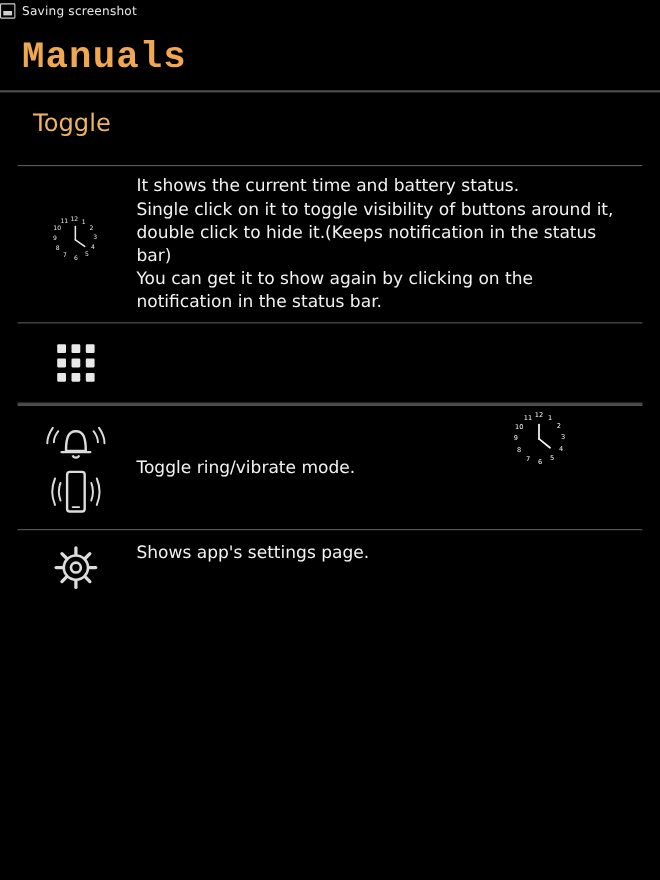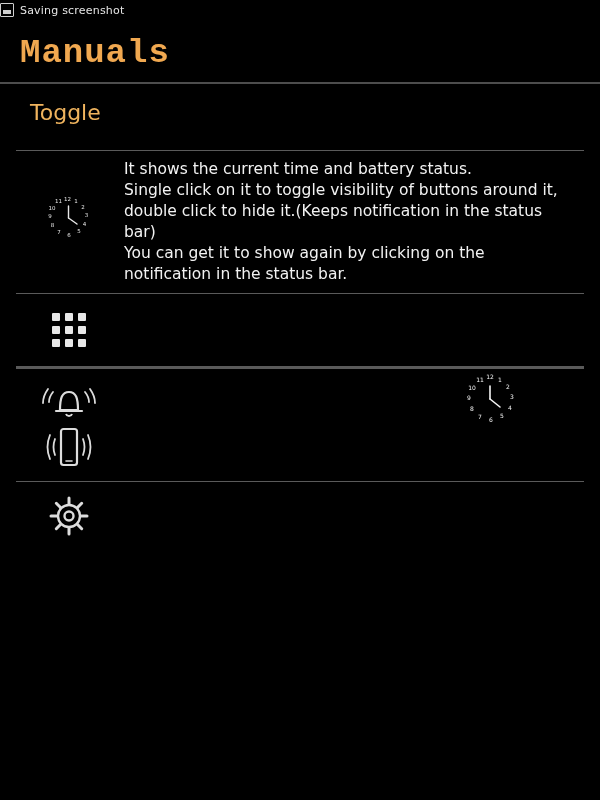--- a/index.html
+++ b/index.html
@@ -219,20 +219,21 @@
           <rect x="21" y="5" width="16" height="36" rx="2.5" fill="none" stroke="#dcdcdc" stroke-width="2.2"></rect>
           <line x1="26" y1="37" x2="32" y2="37" stroke="#dcdcdc" stroke-width="1.6" stroke-linecap="round"></line>
           <g fill="none" stroke="#dcdcdc" stroke-width="1.8" stroke-linecap="round">
             <path d="M15 15 q-3 8 0 16"></path>
             <path d="M10 11 q-5 12 0 24"></path>
             <path d="M43 15 q3 8 0 16"></path>
             <path d="M48 11 q5 12 0 24"></path>
           </g>
         </svg>
       </div>
+      <div class="row-text">Toggle ring/vibrate mode.</div>
     </div>
 
     <div class="divider"></div>
 
     <div class="row cut-row" style="align-items:flex-start">
       <div class="row-icon" style="align-items:flex-start;padding-top:4px">
         <svg width="60" height="56" viewBox="0 0 60 56" aria-hidden="true">
           <g fill="none" stroke="#dcdcdc" stroke-width="2.4">
             <circle cx="30" cy="30" r="11"></circle>
             <circle cx="30" cy="30" r="4.5"></circle>
@@ -242,20 +243,21 @@
               <line x1="12" y1="30" x2="18" y2="30"></line>
               <line x1="42" y1="30" x2="48" y2="30"></line>
               <line x1="17.3" y1="17.3" x2="21.5" y2="21.5"></line>
               <line x1="38.5" y1="38.5" x2="42.7" y2="42.7"></line>
               <line x1="17.3" y1="42.7" x2="21.5" y2="38.5"></line>
               <line x1="38.5" y1="21.5" x2="42.7" y2="17.3"></line>
             </g>
           </g>
         </svg>
       </div>
+      <div class="row-text">Shows app's settings page.</div>
     </div>
 
   </div>
 
   <div class="float-clock">
     <svg width="72" height="72" viewBox="0 0 72 72" aria-hidden="true">
       <g fill="#f5f5f5" font-family="DejaVu Sans" font-size="6">
         <text x="35" y="11" text-anchor="middle">12</text>
         <text x="45" y="14" text-anchor="middle">1</text>
         <text x="53" y="21" text-anchor="middle">2</text>

